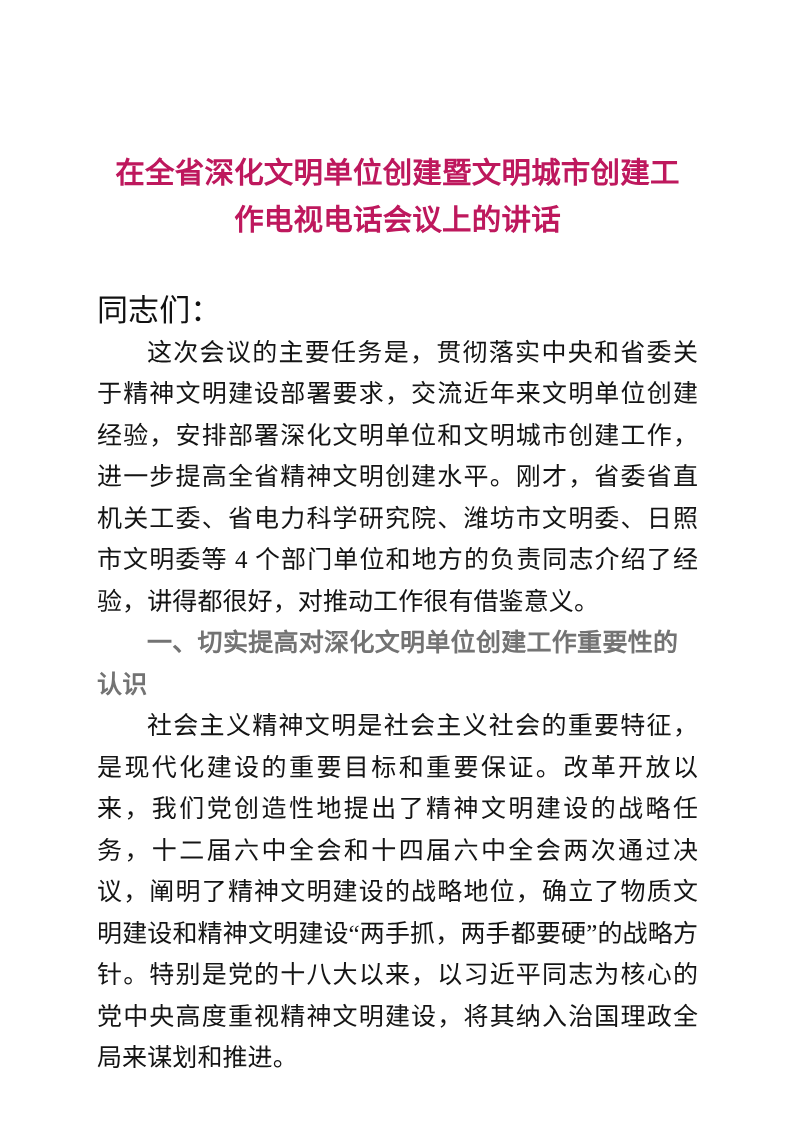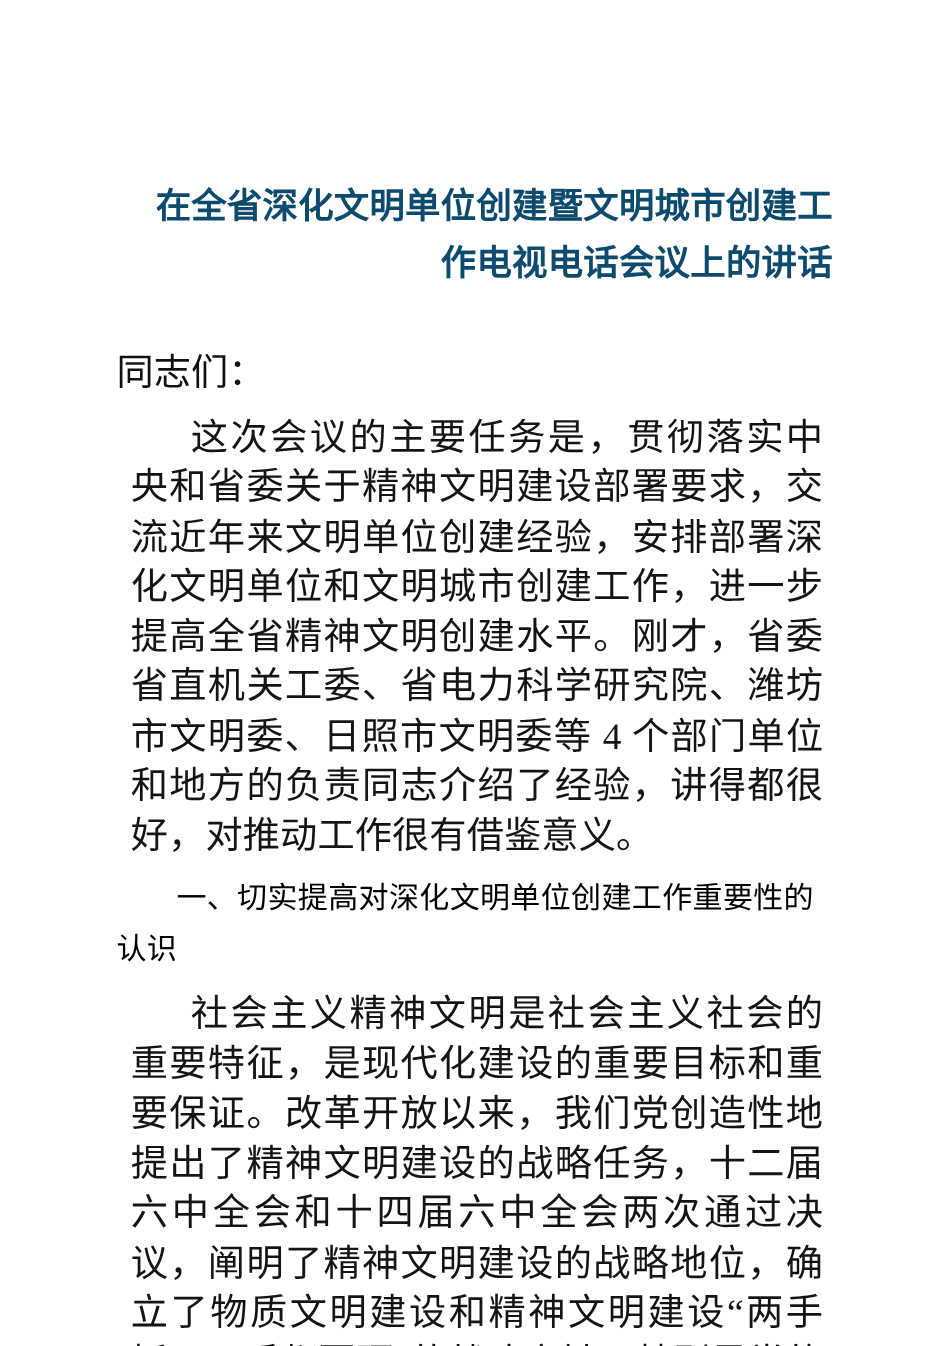--- a/index.html
+++ b/index.html
@@ -20,57 +20,57 @@
     position: absolute;
     left: 97px;
     top: 150px;
     width: 601px;
   }
   .doc-title {
     font-family: "Liberation Serif", "DejaVu Serif", serif;
     font-weight: bold;
     font-size: 29.5px;
     line-height: 47px;
-    text-align: right;
-    color: #0c4a6e;
+    text-align: center;
+    color: #be185d;
     letter-spacing: 0.2px;
     margin: 0 0 0 0;
     padding: 0 4px;
   }
   .spacer-after-title {
     height: 46px;
   }
   .salutation {
     font-family: "Liberation Serif", "DejaVu Serif", serif;
     font-size: 31px;
     line-height: 41.5px;
     color: #111111;
     text-align: justify;
     text-align-last: left;
     margin: 0;
     letter-spacing: 0.1px;
   }
   .body-para {
     font-family: "Liberation Serif", "DejaVu Serif", serif;
-    font-size: 31px;
+    font-size: 25px;
     line-height: 41.5px;
     color: #141414;
     text-align: justify;
     text-align-last: left;
     text-indent: 50px;
-    margin: 12px;
+    margin: 0;
     letter-spacing: 0.1px;
     word-break: break-all;
   }
   .section-heading {
     font-family: "Liberation Sans", "DejaVu Sans", sans-serif;
-    font-weight: normal;
+    font-weight: bold;
     font-size: 25px;
     line-height: 41.5px;
-    color: #000000;
+    color: #737373;
     text-indent: 50px;
     margin: 0;
     letter-spacing: 0.3px;
   }
 </style>
 </head>
 <body>
 
 <div class="page">
   <div class="content">

